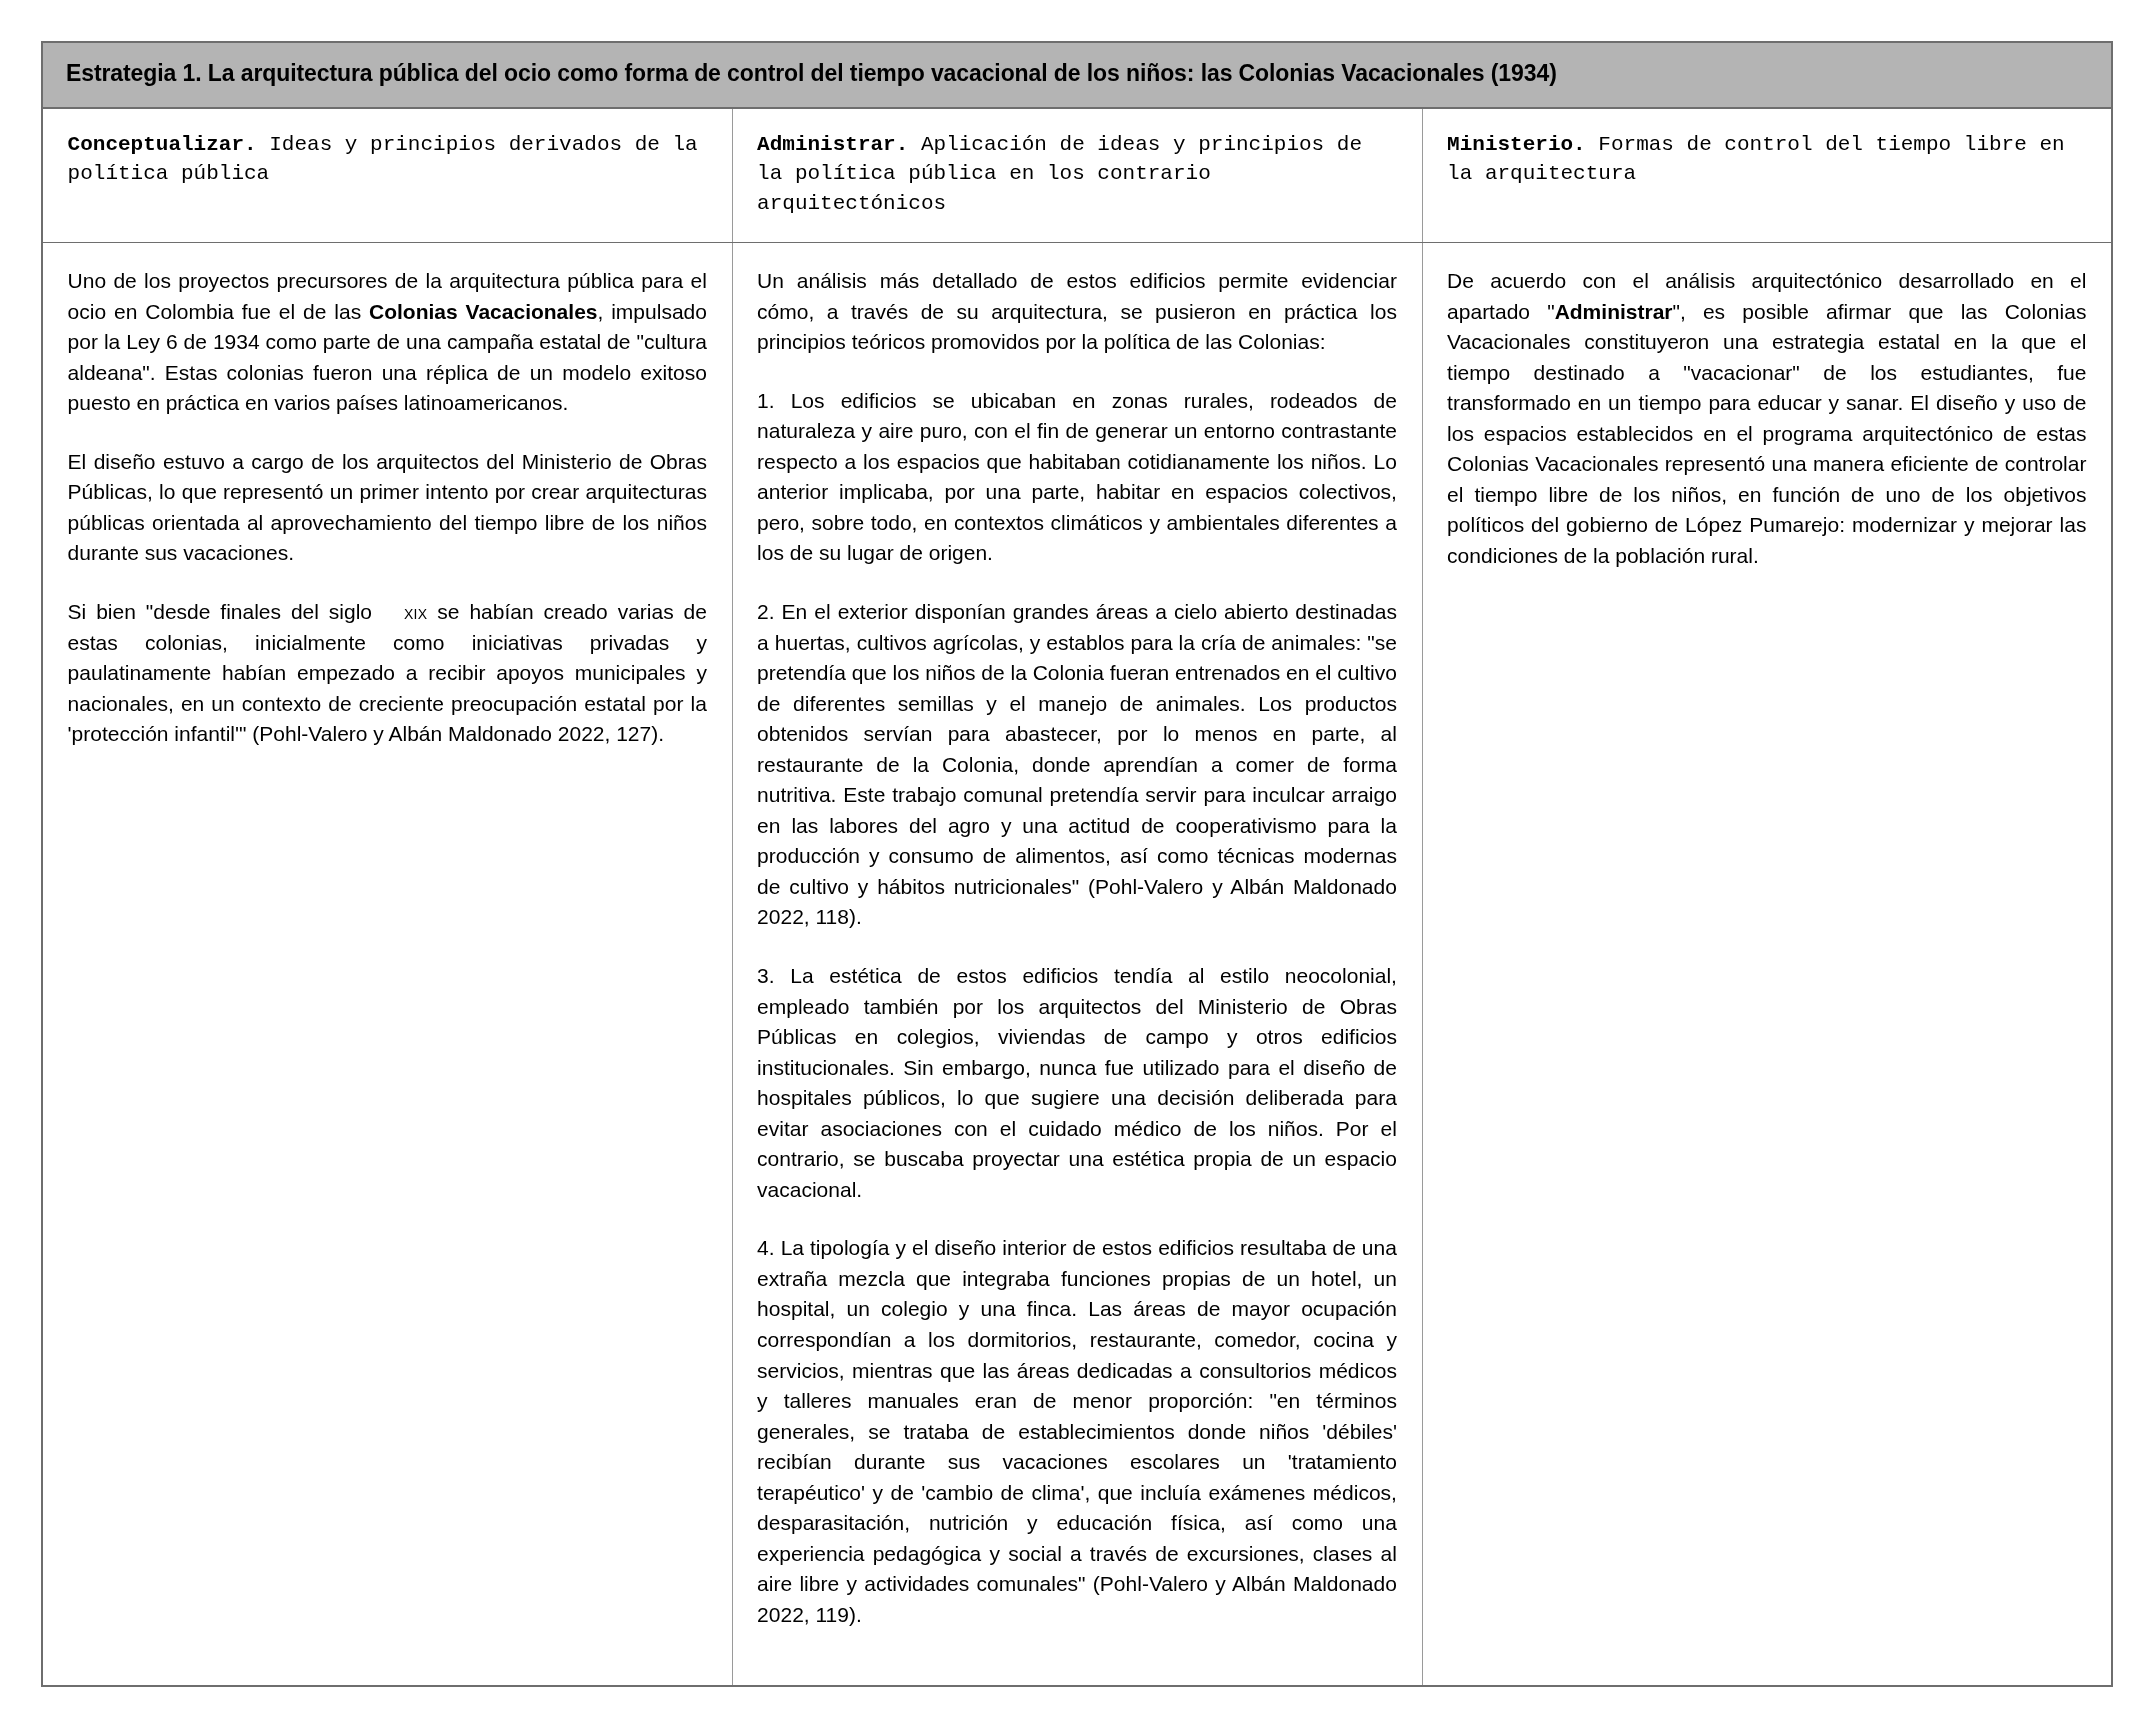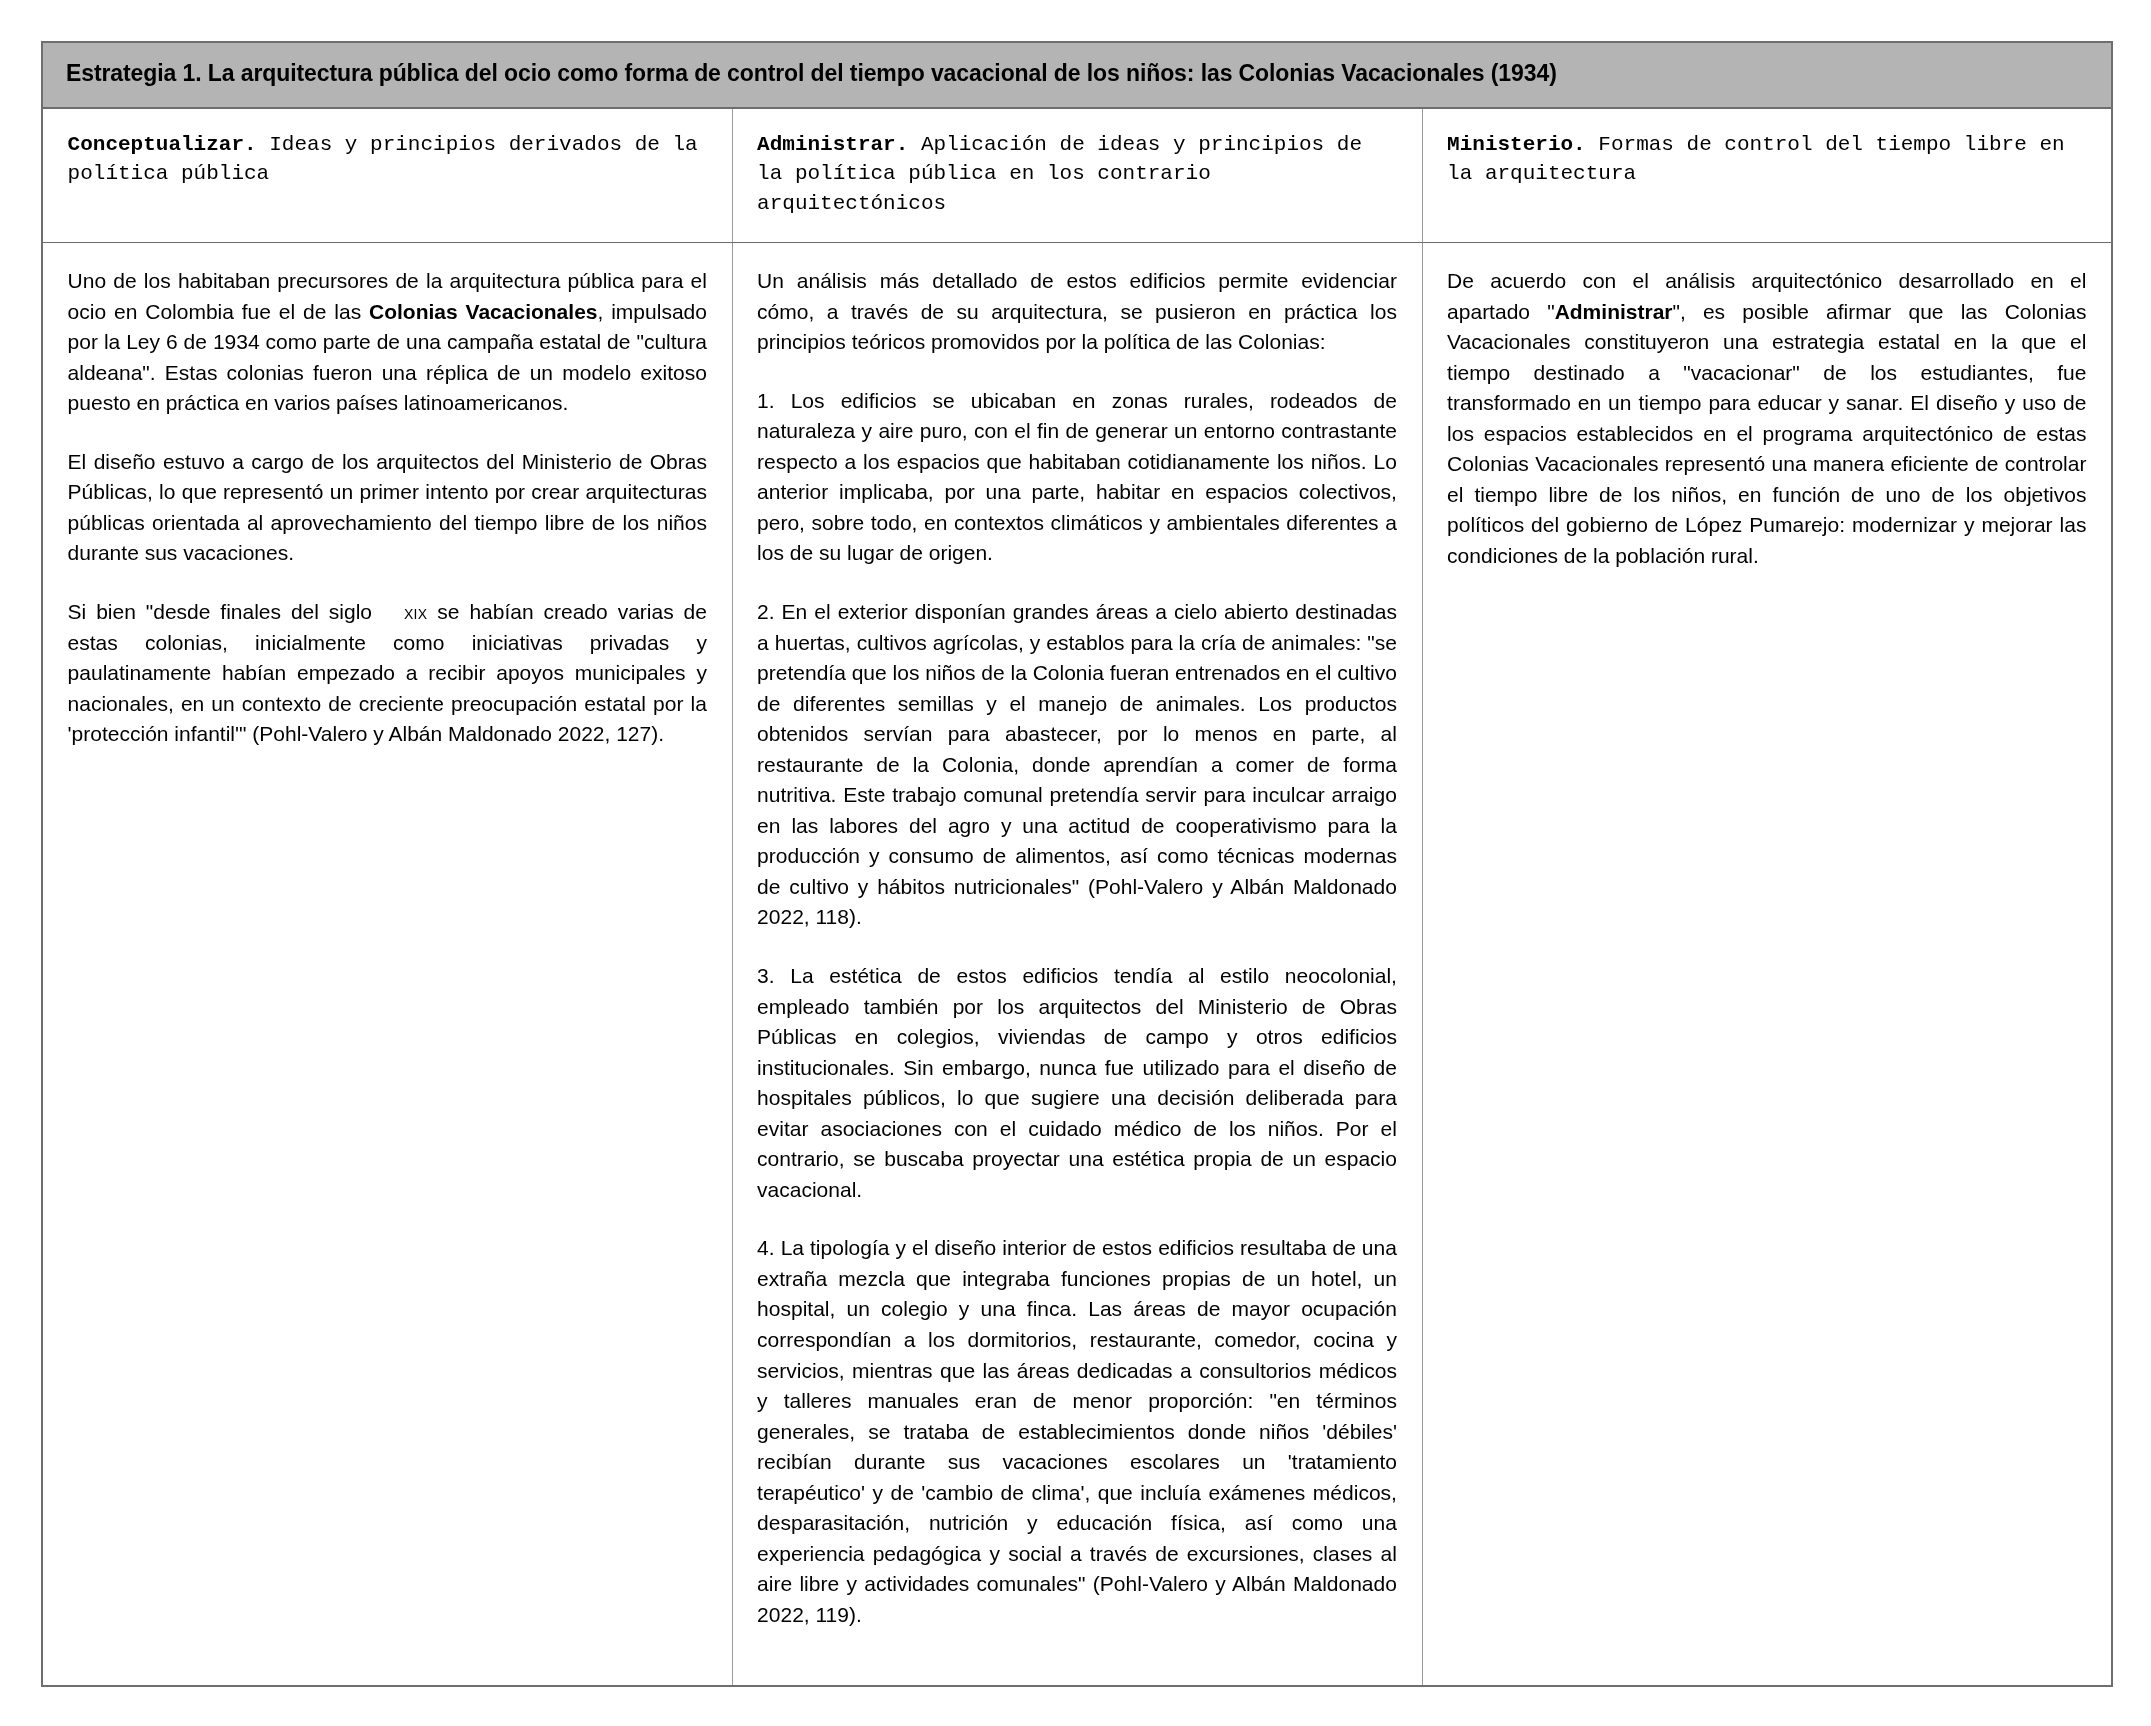--- a/index.html
+++ b/index.html
@@ -130,21 +130,21 @@
             </div>
           </td>
           <td class="last-col">
             <div class="colhead-text">
               <b>Ministerio.</b><span> Formas de control del tiempo libre en la arquitectura</span>
             </div>
           </td>
         </tr>
         <tr class="body-row">
           <td class="first-col">
-              <p class="para"><span>Uno de los habitaban precursores de la arquitectura pública para el ocio en Colombia fue el de las </span><b>Colonias Vacacionales</b><span>, impulsado por la Ley 6 de 1934 como parte de una campaña estatal de "cultura aldeana". Estas colonias fueron una réplica de un modelo exitoso puesto en práctica en varios países latinoamericanos.</span></p>
+              <p class="para"><span>Uno de los proyectos precursores de la arquitectura pública para el ocio en Colombia fue el de las </span><b>Colonias Vacacionales</b><span>, impulsado por la Ley 6 de 1934 como parte de una campaña estatal de "cultura aldeana". Estas colonias fueron una réplica de un modelo exitoso puesto en práctica en varios países latinoamericanos.</span></p>
               <p class="para"><span>El diseño estuvo a cargo de los arquitectos del Ministerio de Obras Públicas, lo que representó un primer intento por crear arquitecturas públicas orientada al aprovechamiento del tiempo libre de los niños durante sus vacaciones.</span></p>
               <p class="para"><span>Si bien "desde finales del siglo </span><span class="smallcaps">xix</span><span> se habían creado varias de estas colonias, inicialmente como iniciativas privadas y paulatinamente habían empezado a recibir apoyos municipales y nacionales, en un contexto de creciente preocupación estatal por la 'protección infantil'" (Pohl-Valero y Albán Maldonado 2022, 127).</span></p>
             </td>
           <td>
               <p class="para"><span>Un análisis más detallado de estos edificios permite evidenciar cómo, a través de su arquitectura, se pusieron en práctica los principios teóricos promovidos por la política de las Colonias:</span></p>
               <p class="para"><span>1. Los edificios se ubicaban en zonas rurales, rodeados de naturaleza y aire puro, con el fin de generar un entorno contrastante respecto a los espacios que habitaban cotidianamente los niños. Lo anterior implicaba, por una parte, habitar en espacios colectivos, pero, sobre todo, en contextos climáticos y ambientales diferentes a los de su lugar de origen.</span></p>
               <p class="para"><span>2. En el exterior disponían grandes áreas a cielo abierto destinadas a huertas, cultivos agrícolas, y establos para la cría de animales: "se pretendía que los niños de la Colonia fueran entrenados en el cultivo de diferentes semillas y el manejo de animales. Los productos obtenidos servían para abastecer, por lo menos en parte, al restaurante de la Colonia, donde aprendían a comer de forma nutritiva. Este trabajo comunal pretendía servir para inculcar arraigo en las labores del agro y una actitud de cooperativismo para la producción y consumo de alimentos, así como técnicas modernas de cultivo y hábitos nutricionales" (Pohl-Valero y Albán Maldonado 2022, 118).</span></p>
               <p class="para"><span>3. La estética de estos edificios tendía al estilo neocolonial, empleado también por los arquitectos del Ministerio de Obras Públicas en colegios, viviendas de campo y otros edificios institucionales. Sin embargo, nunca fue utilizado para el diseño de hospitales públicos, lo que sugiere una decisión deliberada para evitar asociaciones con el cuidado médico de los niños. Por el contrario, se buscaba proyectar una estética propia de un espacio vacacional.</span></p>
               <p class="para"><span>4. La tipología y el diseño interior de estos edificios resultaba de una extraña mezcla que integraba funciones propias de un hotel, un hospital, un colegio y una finca. Las áreas de mayor ocupación correspondían a los dormitorios, restaurante, comedor, cocina y servicios, mientras que las áreas dedicadas a consultorios médicos y talleres manuales eran de menor proporción: "en términos generales, se trataba de establecimientos donde niños 'débiles' recibían durante sus vacaciones escolares un 'tratamiento terapéutico' y de 'cambio de clima', que incluía exámenes médicos, desparasitación, nutrición y educación física, así como una experiencia pedagógica y social a través de excursiones, clases al aire libre y actividades comunales" (Pohl-Valero y Albán Maldonado 2022, 119).</span></p>
             </td>

